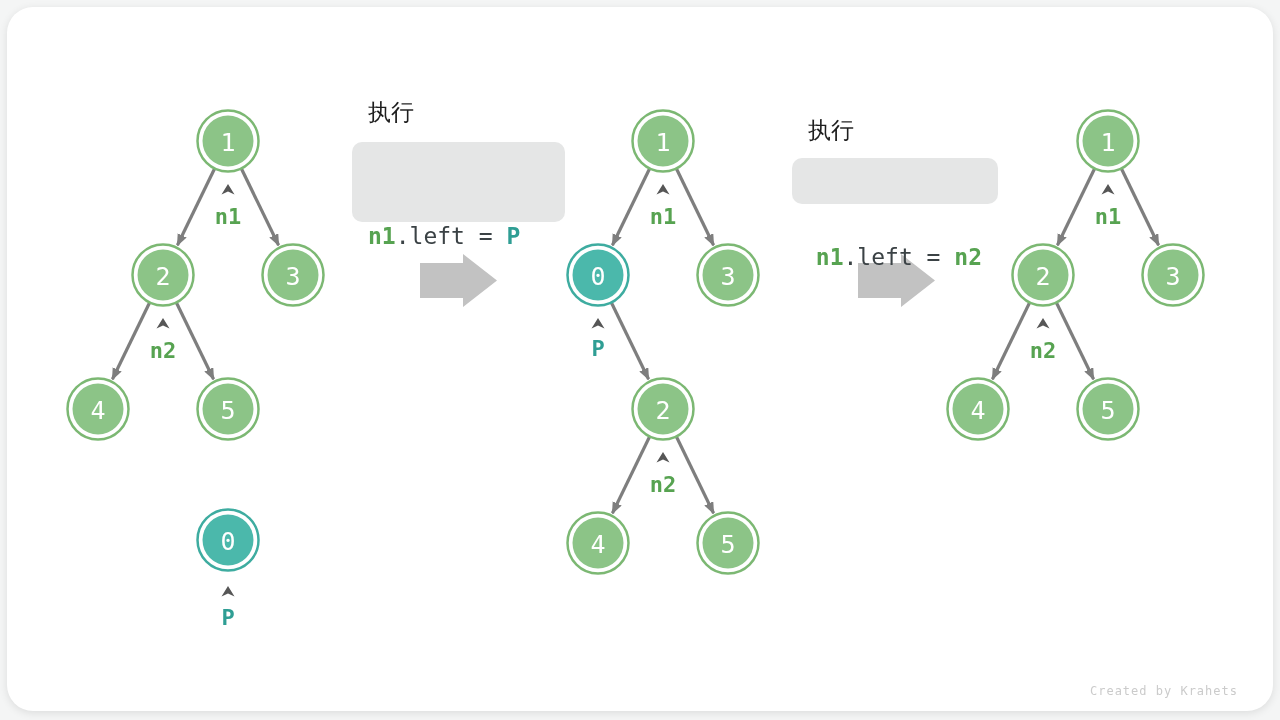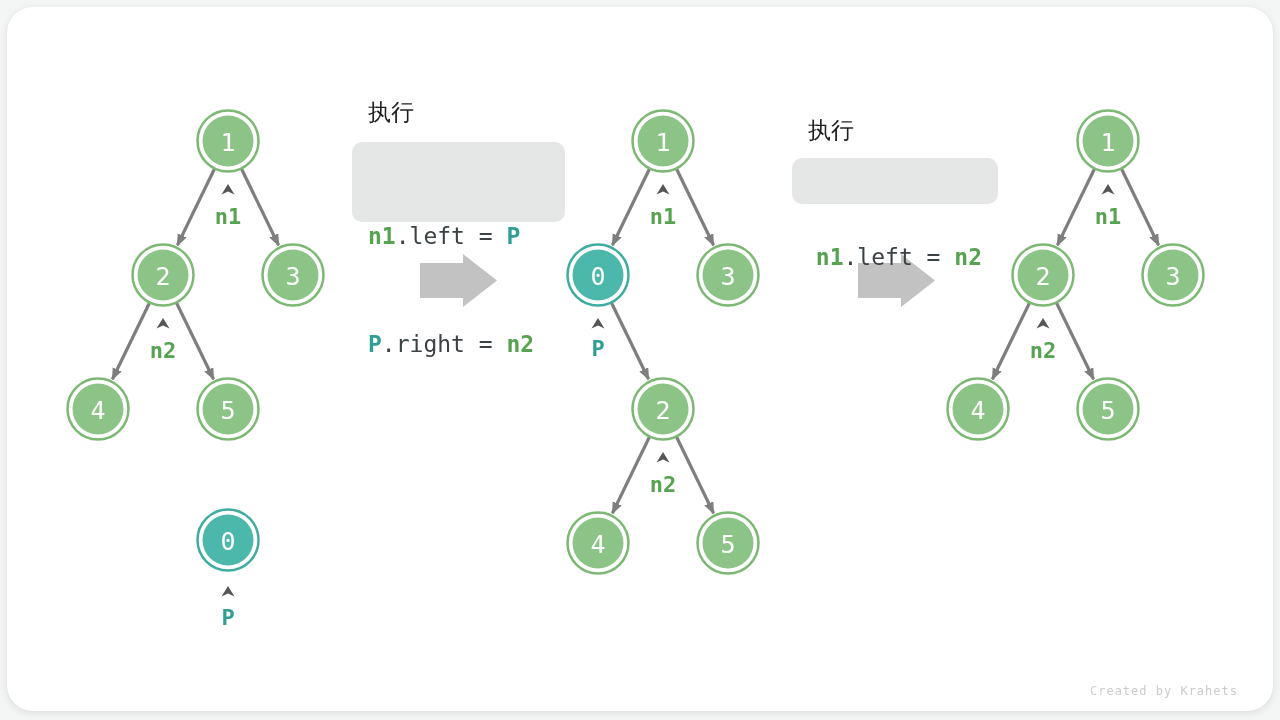--- a/index.html
+++ b/index.html
@@ -220,21 +220,20 @@
     <path fill="#565656" d="M1101.5,194.5 L1108,184 L1114.5,194.5 L1108,191.5 Z"></path>
     <text class="ptr-label ptr-green" x="1108" y="216">n1</text>
     <path fill="#565656" d="M1036.5,328.5 L1043,318 L1049.5,328.5 L1043,325.5 Z"></path>
     <text class="ptr-label ptr-green" x="1043" y="350">n2</text>
   </g>
 </svg>
 
 <div class="exec-label" style="left:368px; top:99px;">执行</div>
 <div class="code-box" style="left:352px; top:142px; width:181px; height:72px;">
   <div><span class="tok-g">n1</span><span class="tok-d">.left = </span><span class="tok-t">P</span></div>
-  <div><span class="tok-t">P</span><span class="tok-d">.right = </span><span class="tok-g">n2</span></div>
 </div>
 
 <div class="exec-label" style="left:808px; top:117px;">执行</div>
 <div class="code-box single" style="left:792px; top:158px; width:174px; height:38px;">
   <div><span class="tok-g">n1</span><span class="tok-d">.left = </span><span class="tok-g">n2</span></div>
 </div>
 
 <div class="credit">Created by Krahets</div>
 
 </body></html>

